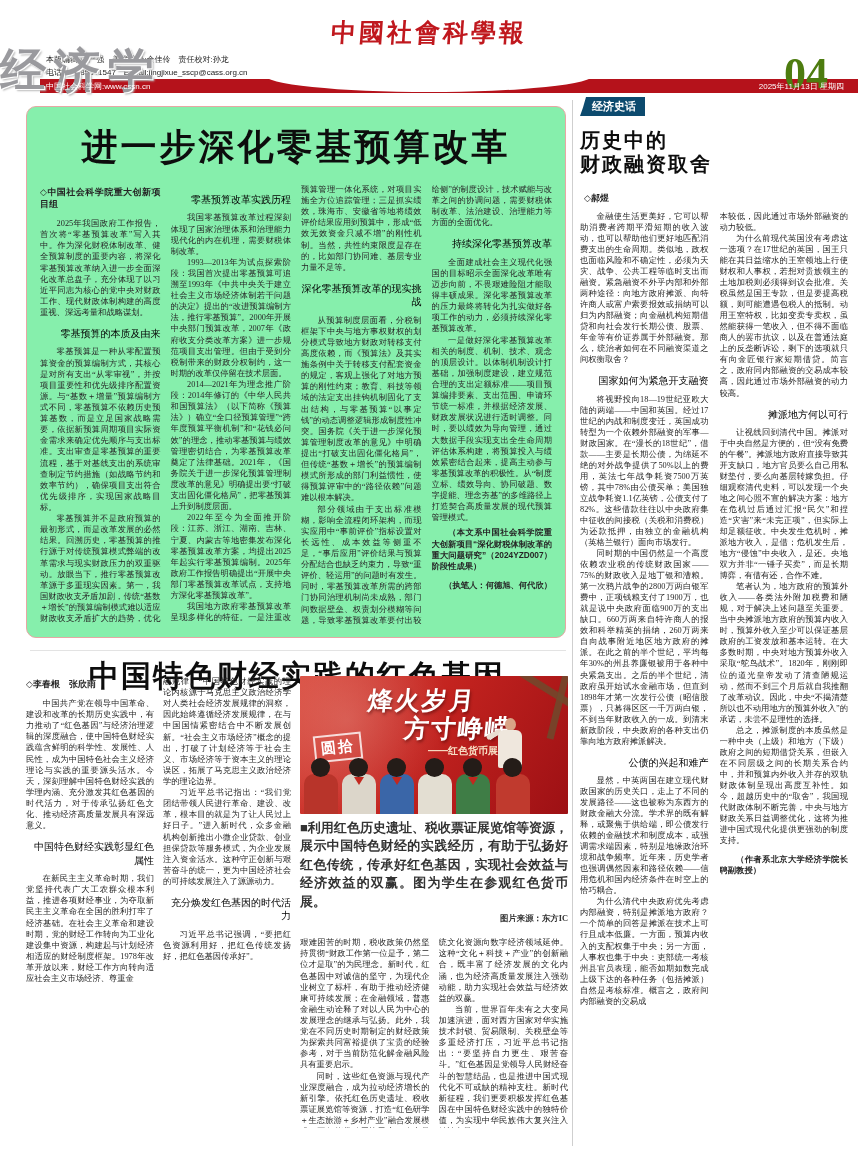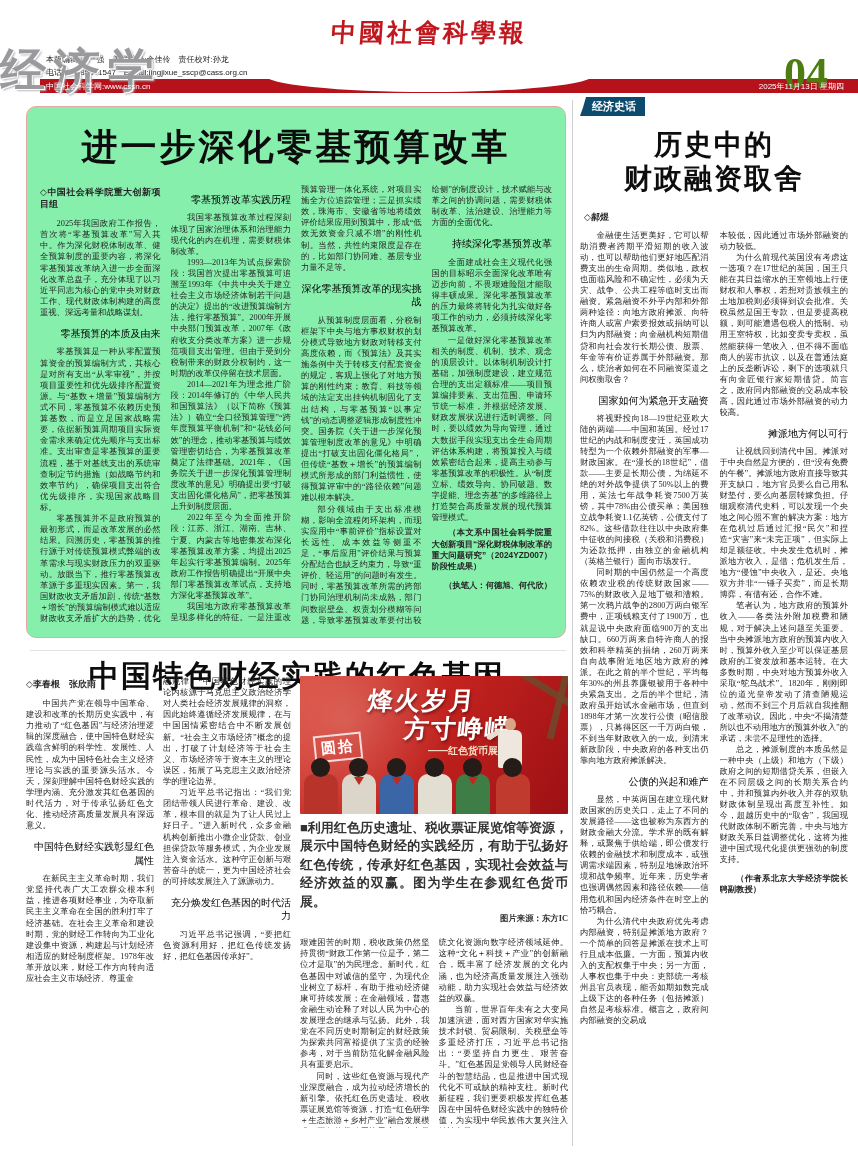--- a/index.html
+++ b/index.html
@@ -38,21 +38,21 @@
   .subhead{font-weight:normal;text-align:right;font-size:10px;margin:9px 0 6px 0;color:#000;}
   .p{margin:0;text-indent:2em;}
   .p.noind{text-indent:0;}
   .note{font-weight:bold;margin-top:4px;text-indent:2em;}
   .authors{font-weight:bold;text-align:right;margin-top:3px;}
 
   
   .sidebar{position:absolute;left:580px;top:96px;width:268px;height:1052px;}
   .tag{display:inline-block;background:#0c4a6e;color:#fff;font-weight:bold;font-size:11px;
     padding:2px 9px 2px 12px;clip-path:polygon(6px 0,100% 0,100% 100%,0 100%,3px 55%);}
-  .side-title{text-align:center;font-size:28px;font-weight:900;line-height:1.2;
+  .side-title{font-size:20px;font-weight:900;line-height:1.2;
     margin-top:12px;color:#0d0d0d;letter-spacing:2px;}
   .side-byline{font-weight:bold;font-size:9px;margin:16px 0 6px 4px;}
   .side-cols{display:flex;gap:11px;height:880px;overflow:hidden;}
   .scol{flex:1;min-width:0;text-align:justify;font-size:8.3px;line-height:1.33;
     color:#262626;overflow:hidden;}
   .affil{font-weight:bold;margin-top:8px;text-indent:2em;}
 
   
   .bottom-title{position:absolute;left:26px;top:656px;width:542px;text-align:center;
     font-size:30px;font-weight:900;letter-spacing:2px;color:#0d0d0d;}

